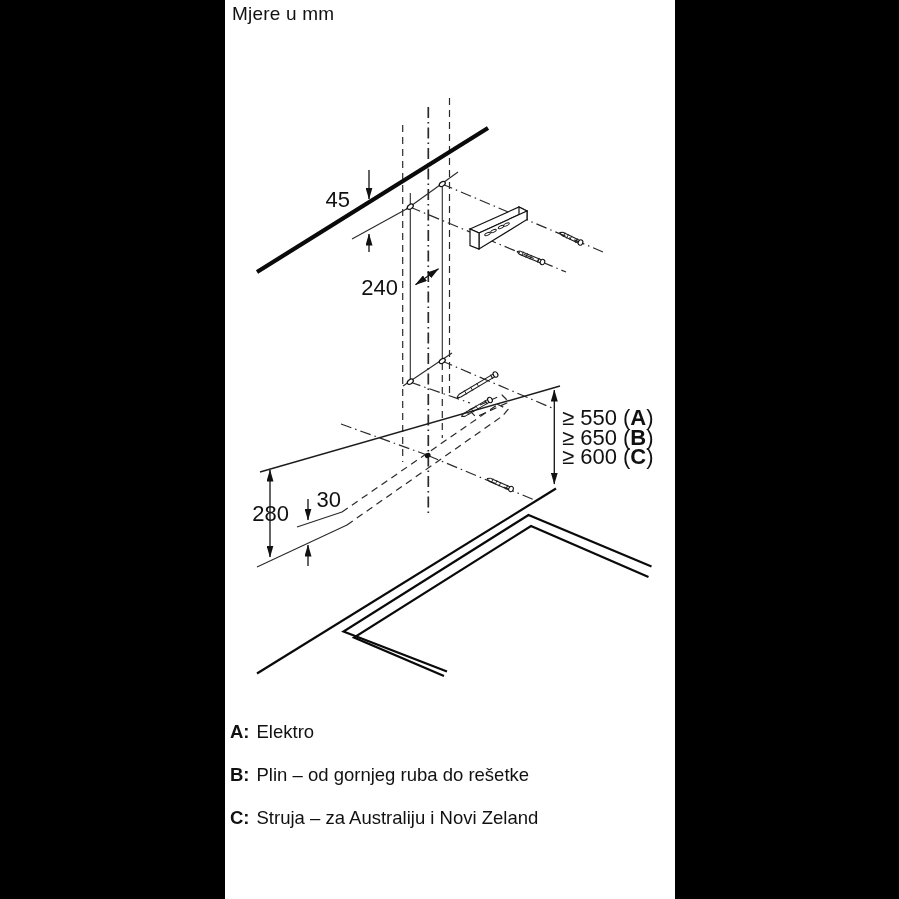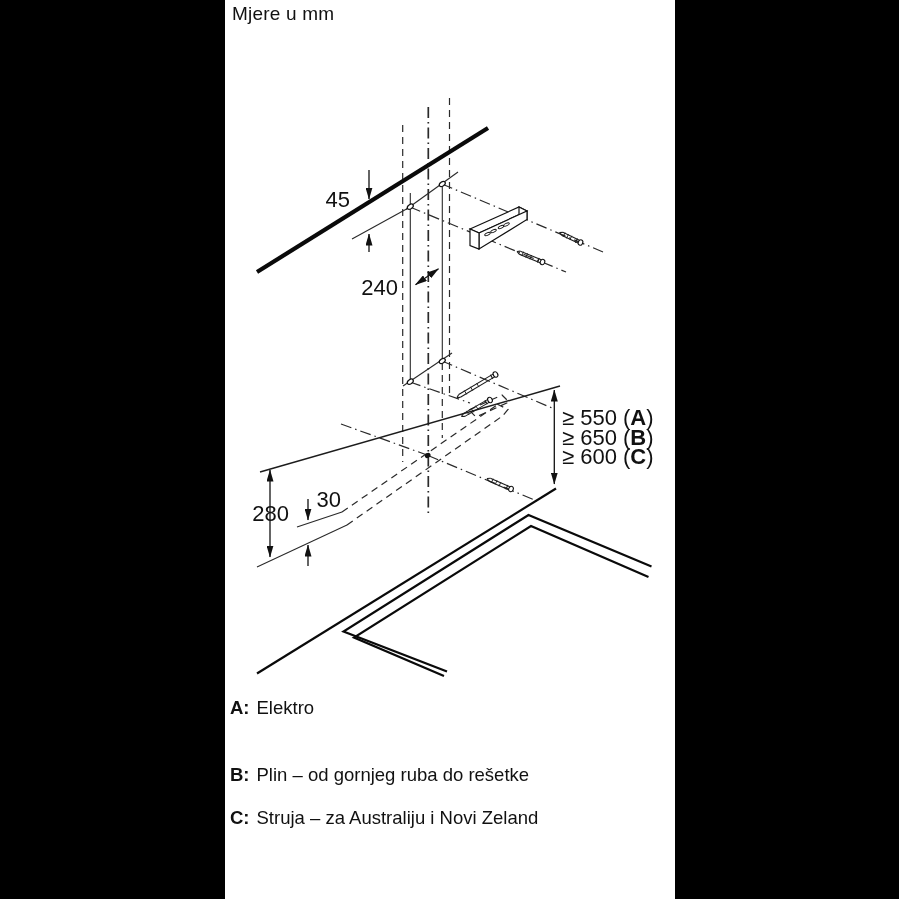--- a/index.html
+++ b/index.html
@@ -26,21 +26,21 @@
   .face{fill:#fff;stroke:#111;stroke-width:1.2;}
   .slot{fill:#fff;stroke:#111;stroke-width:0.9;}
 </style>
 </head>
 <body>
 
 <div class="stage">
   <div class="paper">
     <div class="hdr1">Mjere u mm</div>
 
-    <div class="legend-row" style="top:697px;">
+    <div class="legend-row" style="top:721px;">
       <span class="key">A:</span><span>Elektro</span>
     </div>
     <div class="legend-row" style="top:807px;">
       <span class="key">C:</span><span>Struja – za Australiju i Novi Zeland</span>
     </div>
     <div class="legend-row" style="top:764px;">
       <span class="key">B:</span><span>Plin – od gornjeg ruba do rešetke</span>
     </div>
   </div>
 

